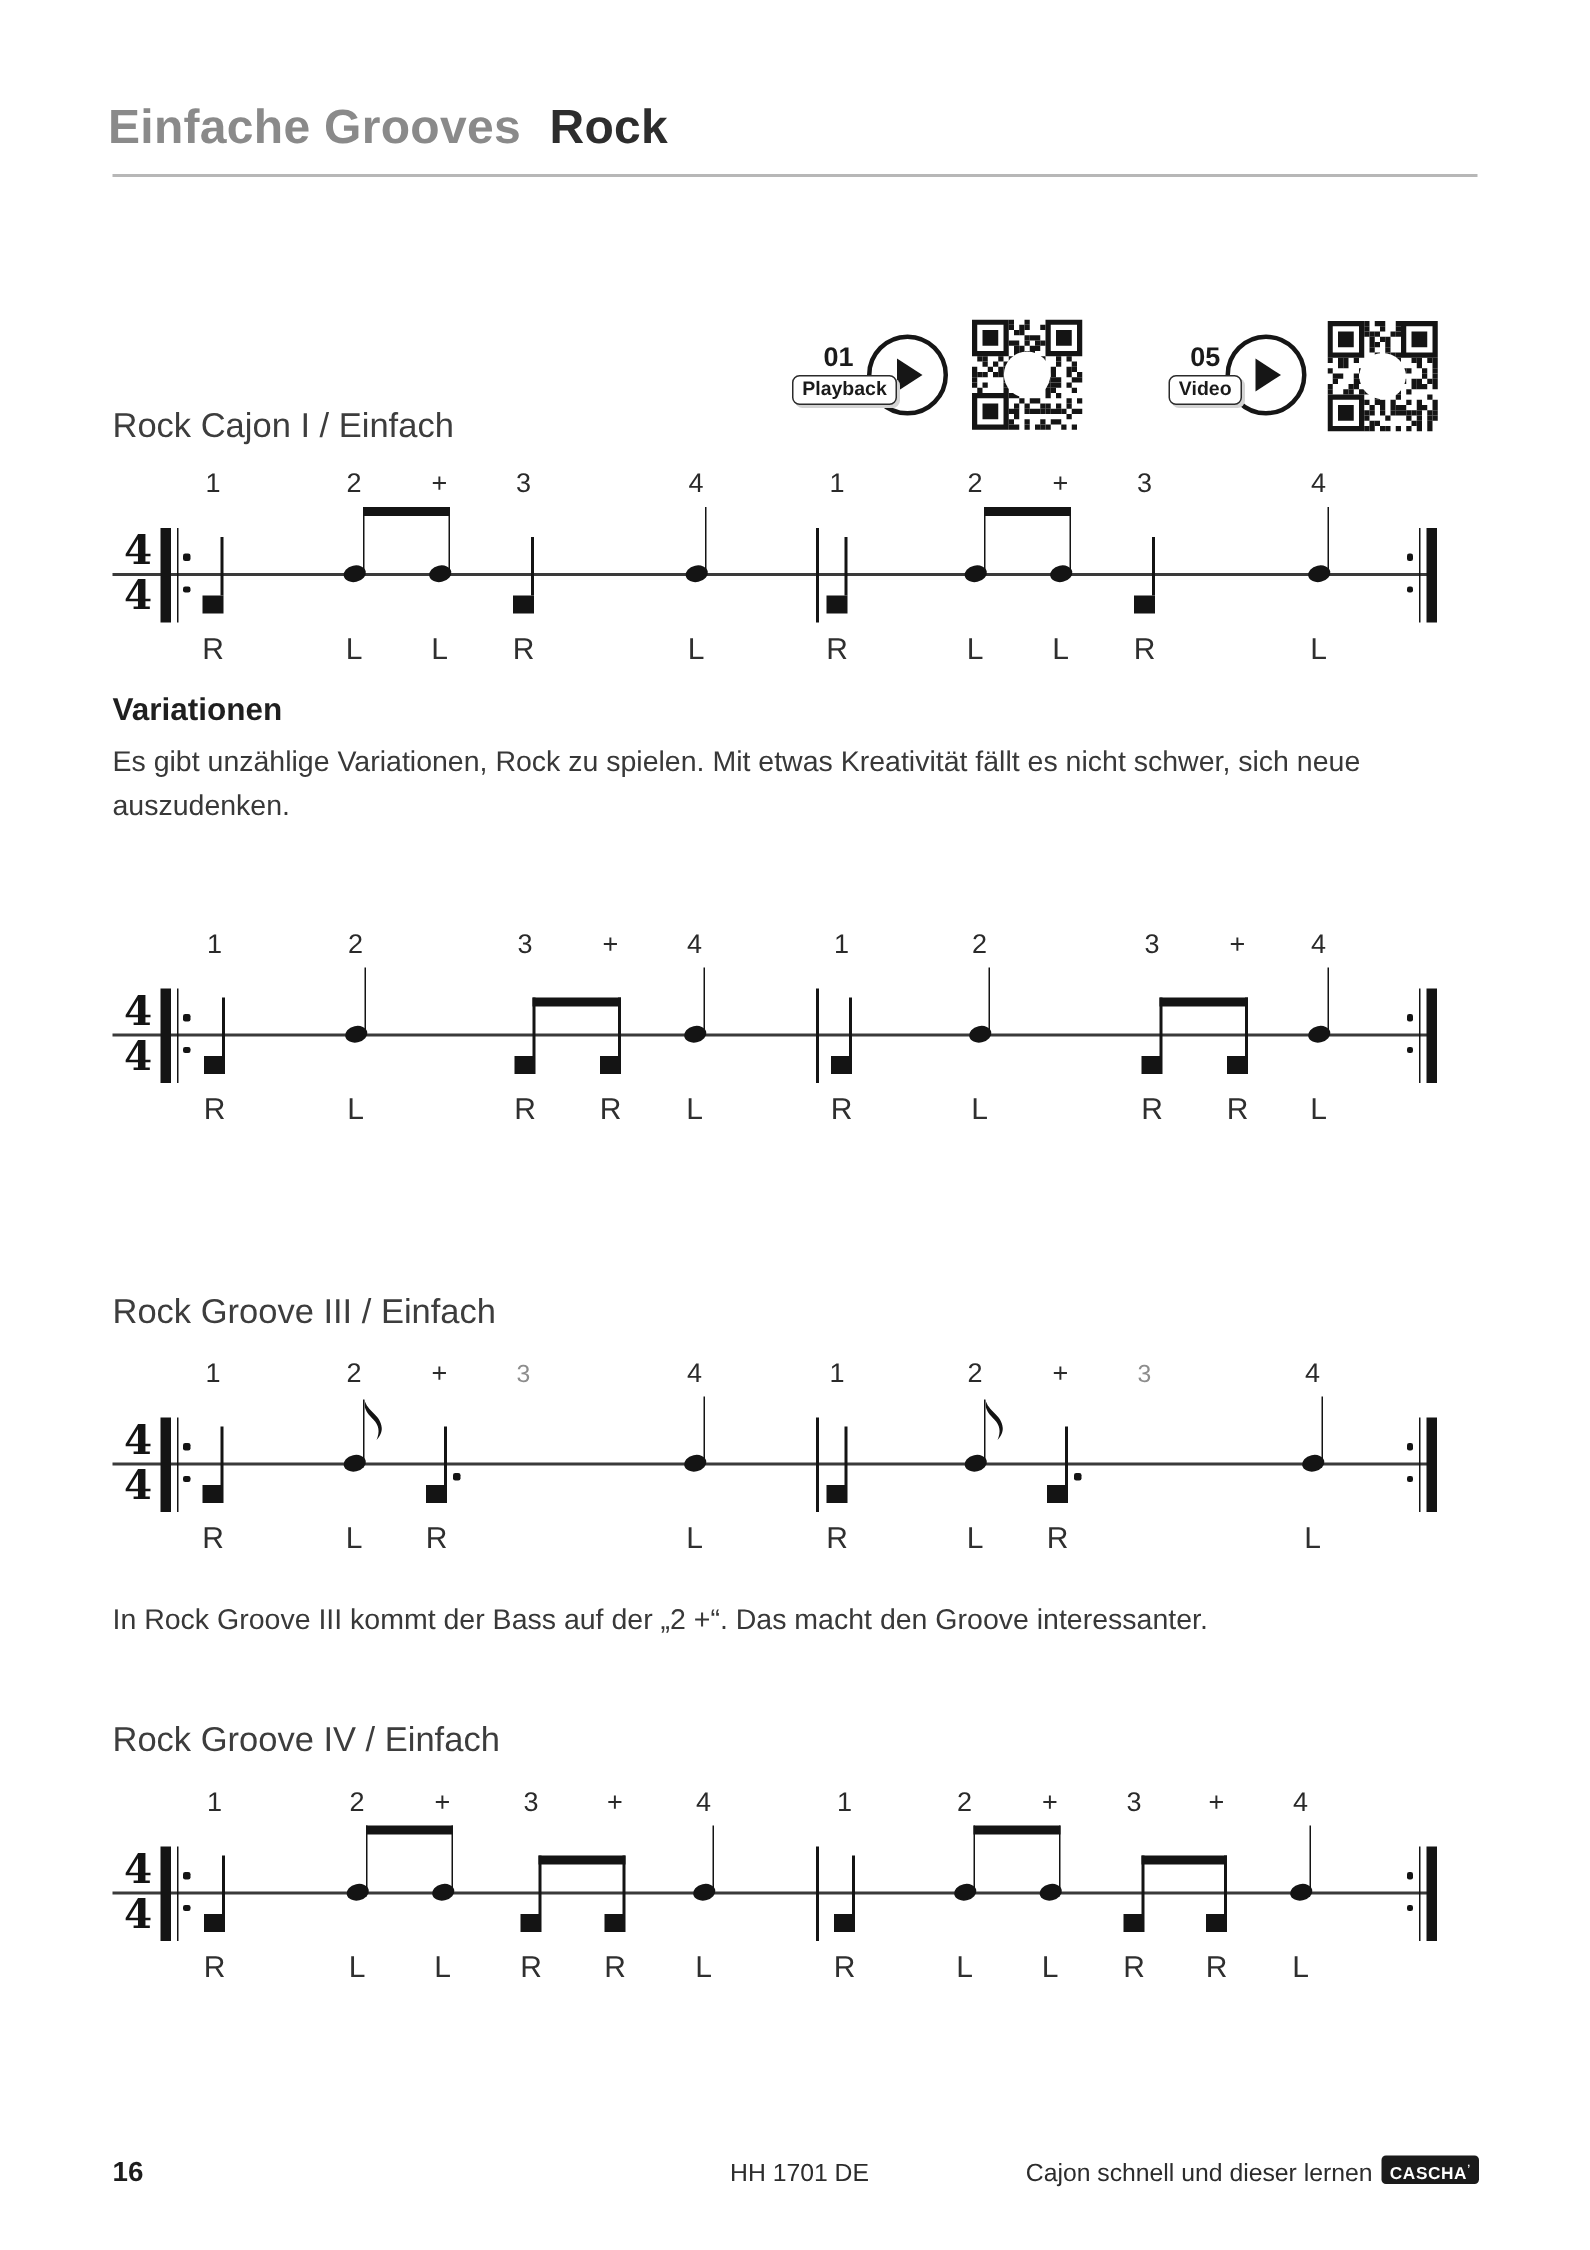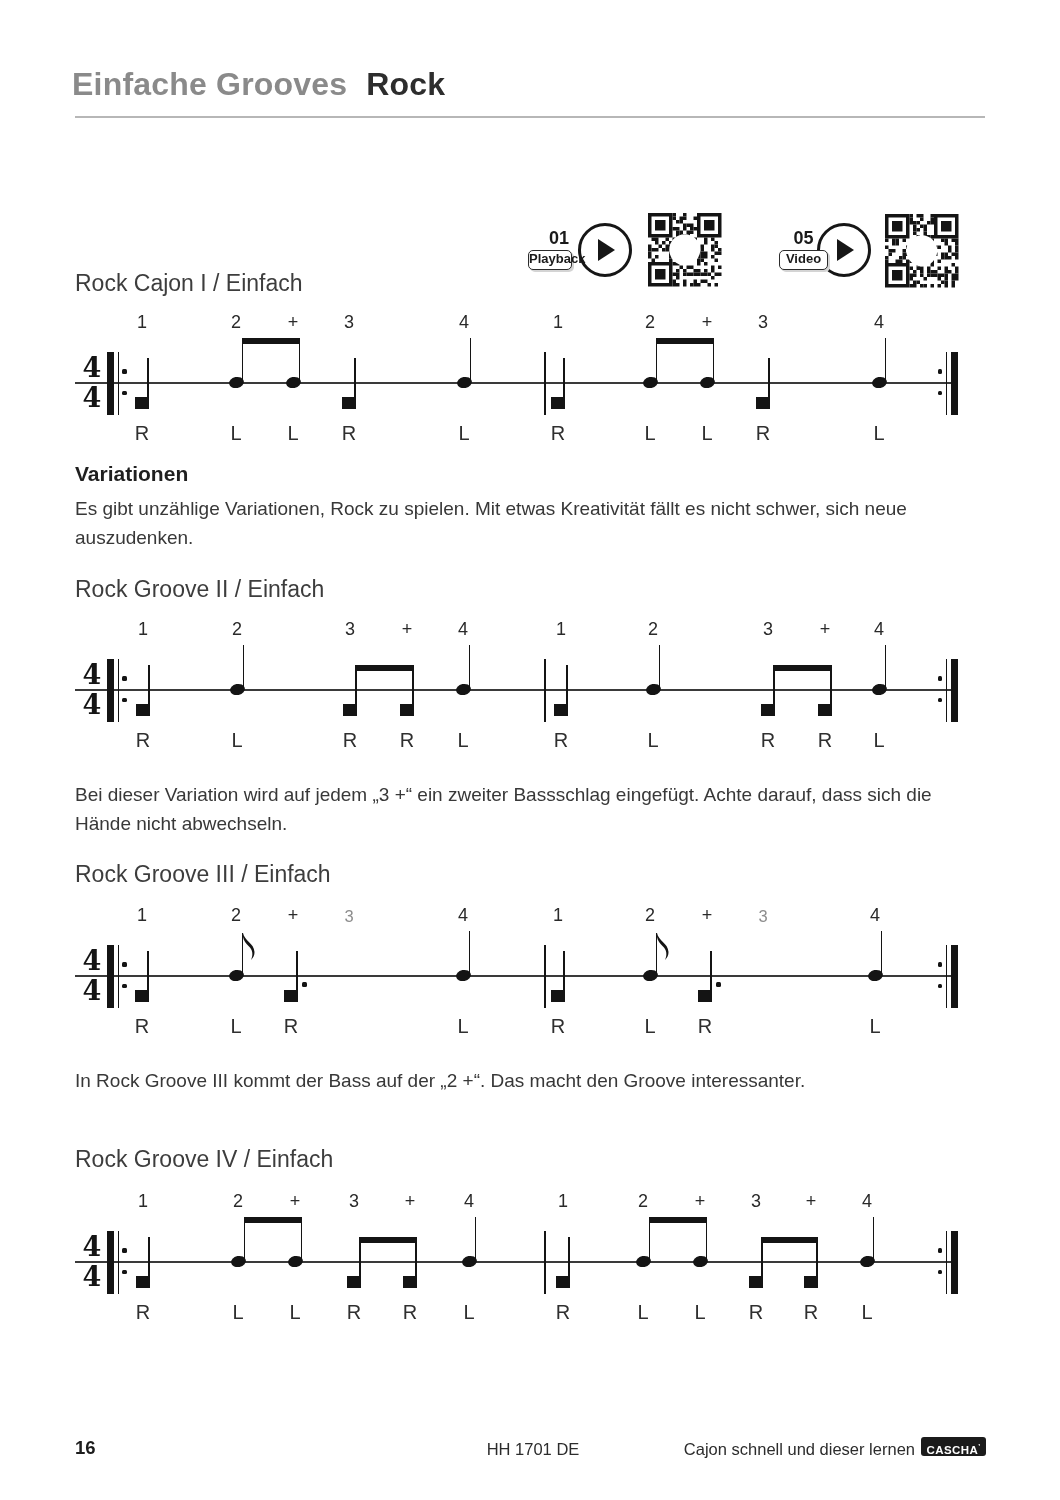--- a/index.html
+++ b/index.html
@@ -62,21 +62,21 @@
 <div class="page">
 
   <div class="page-header">
     <span class="hdr-gray">Einfache Grooves</span><span class="hdr-dark">Rock</span>
   </div>
   <div class="header-rule"></div>
 
 
   <div class="media-group" style="left:528px; top:212px; width:196px">
     <div class="media-number" style="left:0; width:62px">01</div>
-    <div class="media-label" style="left:0; width:44px">Playback</div>
+    <div class="media-label" style="left:0; width:70px">Playback</div>
     <div class="play-button" style="left:50px">
       <div class="play-triangle"></div>
     </div>
     <svg class="qr" style="left:120px; top:1px" width="74" height="74">
         <rect x="0" y="0" width="74" height="74" fill="#ffffff"></rect>
         <rect x="24.5" y="0" width="3.5" height="3.5" fill="#141414"></rect>
         <rect x="35" y="0" width="3.5" height="3.5" fill="#141414"></rect>
         <rect x="24.5" y="3.5" width="3.5" height="3.5" fill="#141414"></rect>
         <rect x="31.5" y="3.5" width="3.5" height="3.5" fill="#141414"></rect>
         <rect x="35" y="3.5" width="3.5" height="3.5" fill="#141414"></rect>
@@ -439,21 +439,20 @@
       <div class="notehead-bass" style="left: 681px; top: 91.5px;"></div>
       <div class="hand" style="left: 668px;">R</div>
       <div class="stem" style="left: 809.6px; top: 33px; height: 44.8px;"></div>
       <div class="notehead-tone" style="left: 796.5px; top: 71.9px;"></div>
       <div class="hand" style="left: 784px;">L</div>
     </div>
 
   <h4 class="var-heading" style="top:462px">Variationen</h4>
   <p class="body-par" style="top:494px">Es gibt unzählige Variationen, Rock zu spielen. Mit etwas Kreativität fällt es nicht schwer, sich neue auszudenken.</p>
 
-  <h3 class="groove-title" style="top:576px">Rock Groove II / Einfach</h3>
   <div class="staff" style="top:612px">
       <div class="sline" style="left: 0px; top: 77.3px; width: 883px; height: 1.4px;"></div>
       <div class="ts" style="left: 0px; top: 50.3px;">4</div>
       <div class="ts" style="left: 0px; top: 80.3px;">4</div>
       <div class="bar" style="left: 32px; top: 46.8px; width: 7px; height: 63px;"></div>
       <div class="bar" style="left: 42.5px; top: 46.8px; width: 1.6px; height: 63px;"></div>
       <div class="dot" style="left: 47px; top: 64.3px;"></div>
       <div class="dot" style="left: 47px; top: 85.8px;"></div>
       <div class="bar" style="left: 469px; top: 46.8px; width: 1.6px; height: 63px;"></div>
       <div class="dot" style="left: 862.5px; top: 64.3px;"></div>
@@ -496,21 +495,20 @@
       <div class="stem" style="left: 698.2px; top: 53px; height: 39.3px;"></div>
       <div class="notehead-bass" style="left: 686px; top: 91.5px;"></div>
       <div class="hand" style="left: 673px;">R</div>
       <div class="stem" style="left: 755.2px; top: 53px; height: 39.3px;"></div>
       <div class="notehead-bass" style="left: 743px; top: 91.5px;"></div>
       <div class="hand" style="left: 730px;">R</div>
       <div class="stem" style="left: 809.6px; top: 33px; height: 44.8px;"></div>
       <div class="notehead-tone" style="left: 796.5px; top: 71.9px;"></div>
       <div class="hand" style="left: 784px;">L</div>
     </div>
-  <p class="body-par" style="top:780px">Bei dieser Variation wird auf jedem „3 +“ ein zweiter Bassschlag eingefügt. Achte darauf, dass sich die Hände nicht abwechseln.</p>
 
   <h3 class="groove-title" style="top:861px">Rock Groove III / Einfach</h3>
   <div class="staff" style="top:898px">
       <div class="sline" style="left: 0px; top: 77.3px; width: 883px; height: 1.4px;"></div>
       <div class="ts" style="left: 0px; top: 50.3px;">4</div>
       <div class="ts" style="left: 0px; top: 80.3px;">4</div>
       <div class="bar" style="left: 32px; top: 46.8px; width: 7px; height: 63px;"></div>
       <div class="bar" style="left: 42.5px; top: 46.8px; width: 1.6px; height: 63px;"></div>
       <div class="dot" style="left: 47px; top: 64.3px;"></div>
       <div class="dot" style="left: 47px; top: 85.8px;"></div>

